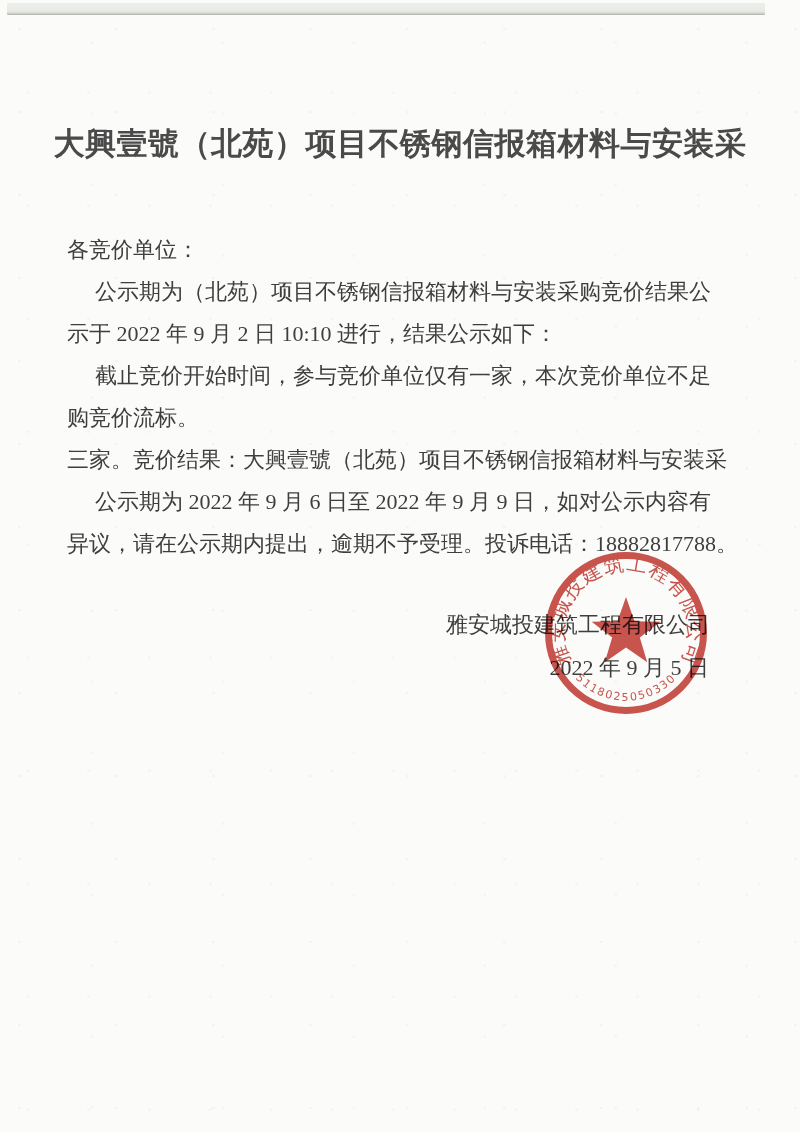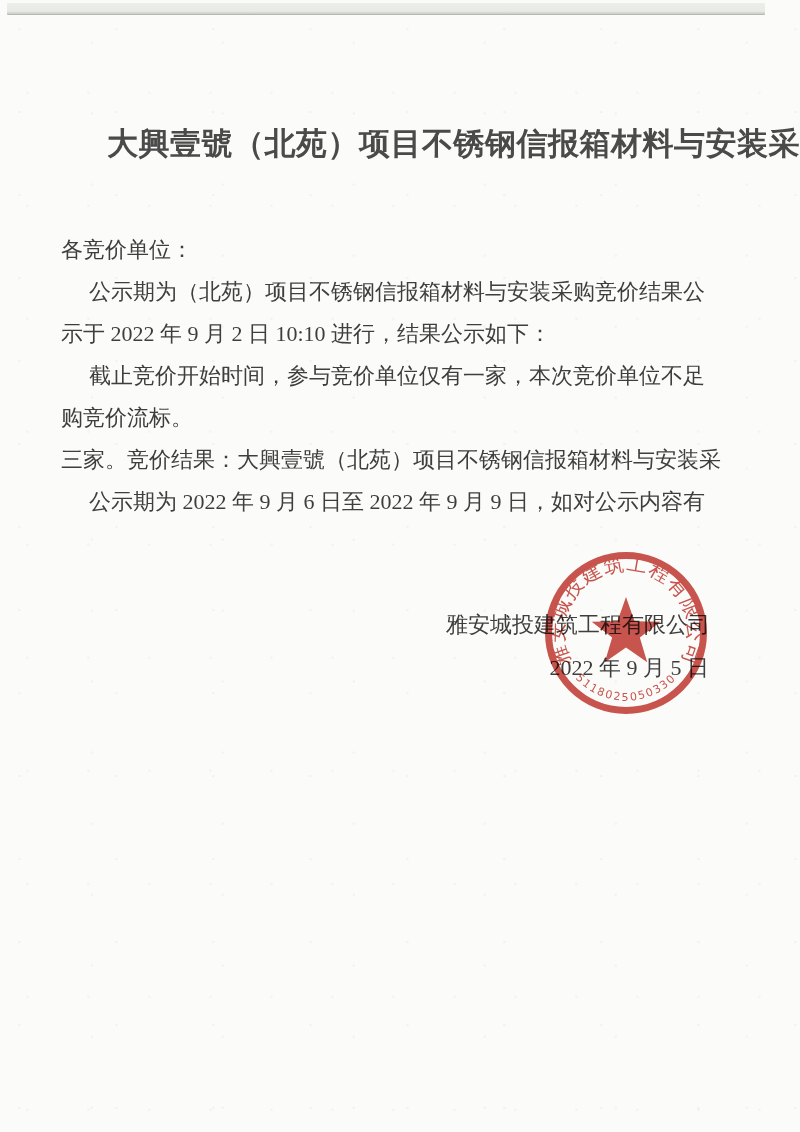--- a/index.html
+++ b/index.html
@@ -29,31 +29,31 @@
     top: 3px; left: 7px;
     width: 758px; height: 11px;
     background: linear-gradient(180deg, #eceeea 0%, #e7eae5 75%, #c9ccc6 100%);
     border-bottom: 1px solid #b6b9b2;
     border-radius: 1px;
   }
   .title {
     position: absolute;
     top: 99px; left: 0;
     width: 100%;
-    text-align: right;
+    text-align: center;
     font-size: 31px;
     font-weight: bold;
     line-height: 48px;
     color: #4a4a4a;
     letter-spacing: 0.5px;
   }
   .title .title-line { display: block; white-space: nowrap; }
   .body-text {
     position: absolute;
-    top: 229px; left: 61px;
+    top: 229px; left: 67px;
     width: 646px;
     font-size: 22px;
     line-height: 42px;
     color: #3e3e3e;
   }
   .line { white-space: nowrap; }
   .indent { padding-left: 28px; }
   .sig-company {
     position: absolute;
     top: 604px; right: 90px;
@@ -92,20 +92,21 @@
   </h1>
 
   <div class="body-text">
     <div class="line">各竞价单位：</div>
     <div class="line indent">公示期为（北苑）项目不锈钢信报箱材料与安装采购竞价结果公</div>
     <div class="line">示于 2022 年 9 月 2 日 10:10 进行，结果公示如下：</div>
     <div class="line indent">截止竞价开始时间，参与竞价单位仅有一家，本次竞价单位不足</div>
     <div class="line">购竞价流标。</div>
     <div class="line">三家。竞价结果：大興壹號（北苑）项目不锈钢信报箱材料与安装采</div>
     <div class="line indent">公示期为 2022 年 9 月 6 日至 2022 年 9 月 9 日，如对公示内容有</div>
+    <div class="line">异议，请在公示期内提出，逾期不予受理。投诉电话：18882817788。</div>
   </div>
 
   <div class="sig-company">雅安城投建筑工程有限公司</div>
 
   <div class="sig-date">2022 年 9 月 5 日</div>
 
   <svg class="stamp" viewBox="0 0 200 200" xmlns="http://www.w3.org/2000/svg">
     <defs>
       <path id="arcTop" d="M 35.7,130 A 71,71 0 1 1 164.3,130"></path>
       <path id="arcBottom" d="M 30.2,132.5 A 77,77 0 0 0 169.8,132.5"></path>

